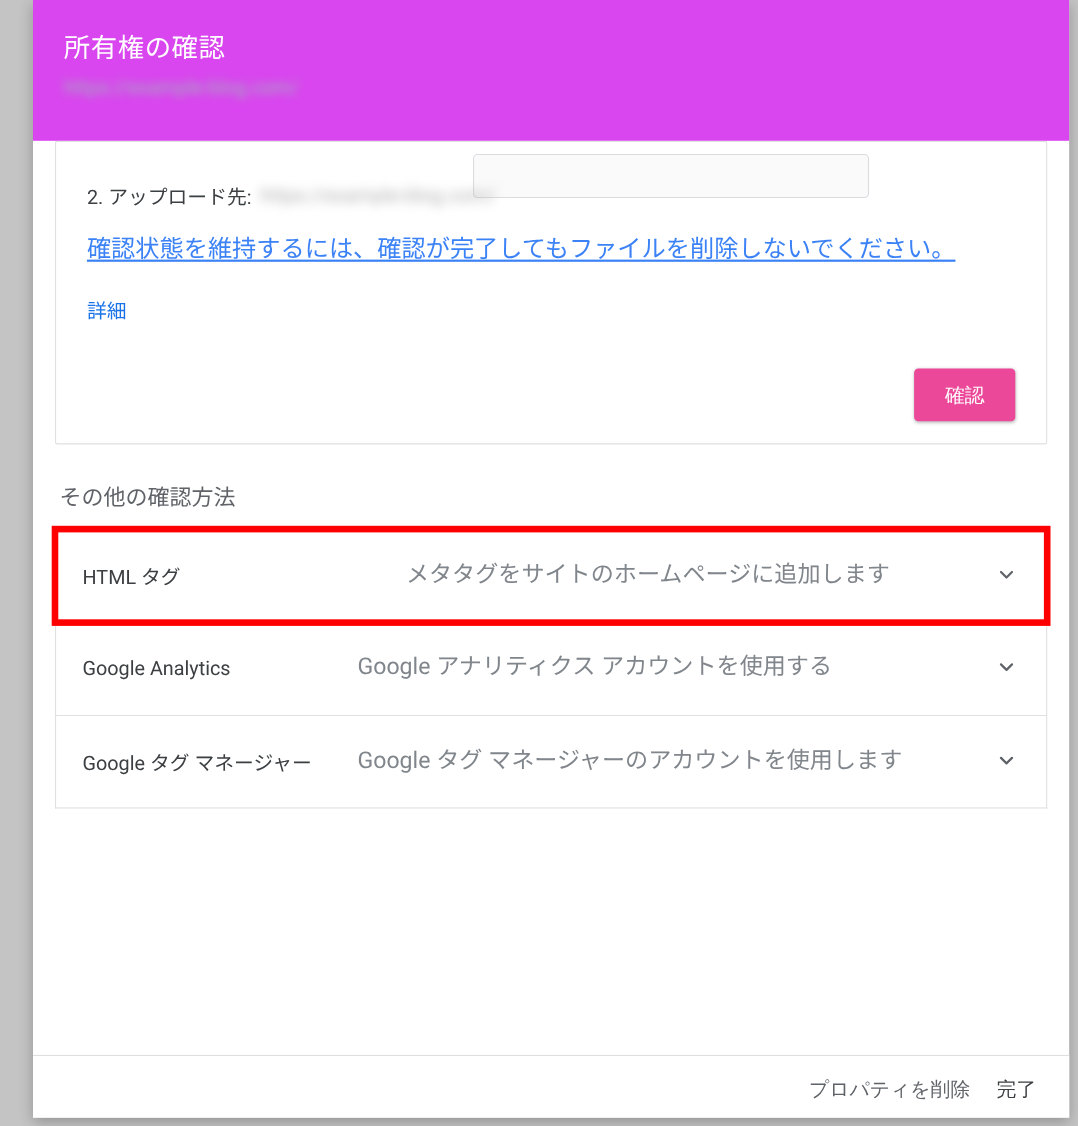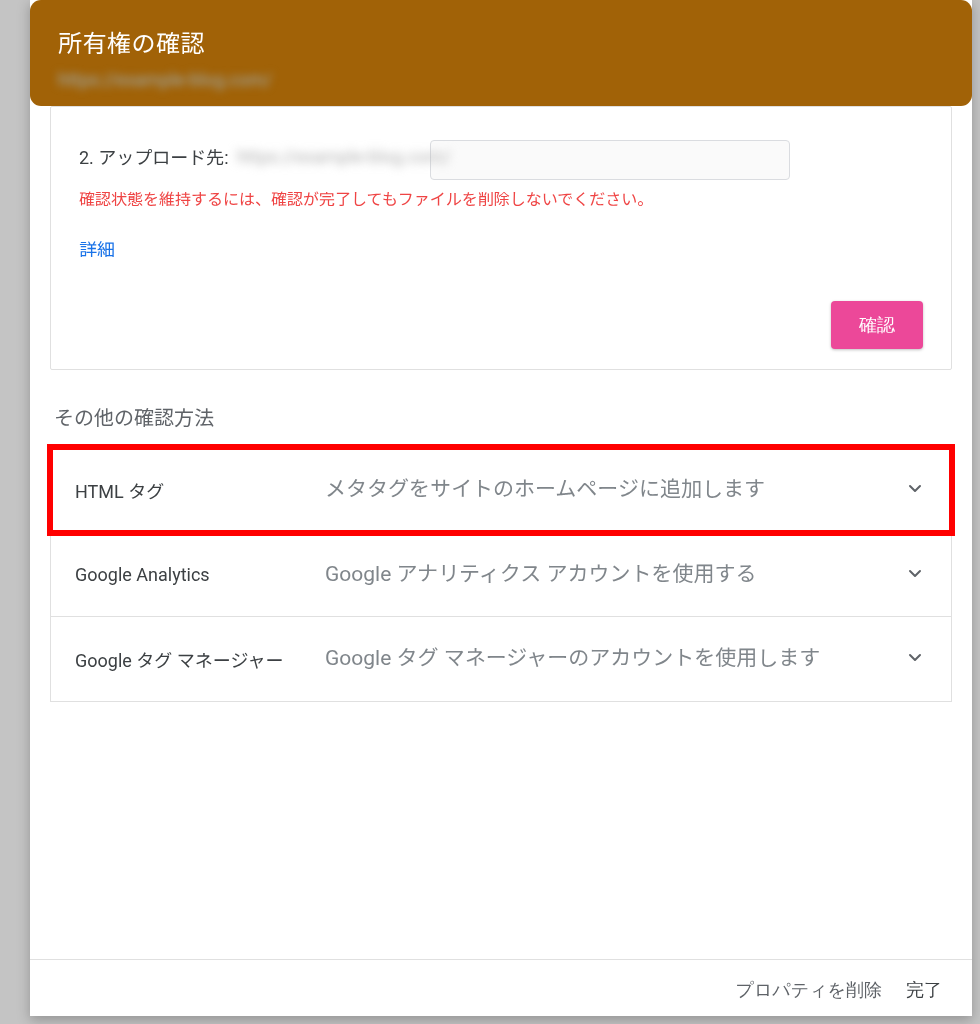--- a/index.html
+++ b/index.html
@@ -21,24 +21,23 @@
     left: 30px;
     right: 8px;
     top: 0;
     bottom: 8px;
     background: #fff;
     display: flex;
     flex-direction: column;
     box-shadow: 0 4px 12px rgba(0,0,0,0.25);
   }
   .modal-header {
-    background: #a16207;
+    background: #d946ef;
     color: #fff;
-    padding: 24px 28px 16px 28px;
-    border-radius: 11px;
+    padding: 24px 28px 38px 28px;
   }
   .modal-header h1 {
     font-size: 24px;
     font-weight: 400;
     letter-spacing: 0.5px;
   }
   .modal-header .sub {
     margin-top: 10px;
     color: #9fb0b7;
     filter: blur(4px);
@@ -65,25 +64,26 @@
     display: flex;
     align-items: center;
     gap: 8px;
   }
   .step-line .blurred {
     filter: blur(5px);
     color: #b0b0b0;
     user-select: none;
   }
   .note {
-    font-size: 16px;
-    color: #ef4444;
+    font-size: 22px;
+    color: #3b82f6;
     line-height: 1.9;
     margin-top: 16px;
     margin-left: 0;
+    text-decoration: underline;
   }
   .details-link {
     display: inline-block;
     margin-top: 20px;
     color: #1a73e8;
     font-size: 18px;
     text-decoration: none;
     cursor: pointer;
   }
   .verify-row {
@@ -117,20 +117,21 @@
     border-top: none;
     background: #fff;
     cursor: pointer;
   }
   .method-item:first-child { border-top: 1px solid #e0e0e0; }
   .method-item.highlighted {
     outline: 6px solid #ff0000;
     outline-offset: -3px;
     position: relative;
     z-index: 2;
+    gap: 44px;
   }
   .method-name {
     width: 250px;
     font-size: 18px;
     color: #3c4043;
     flex-shrink: 0;
   }
   .method-desc {
     flex: 1;
     font-size: 21px;

